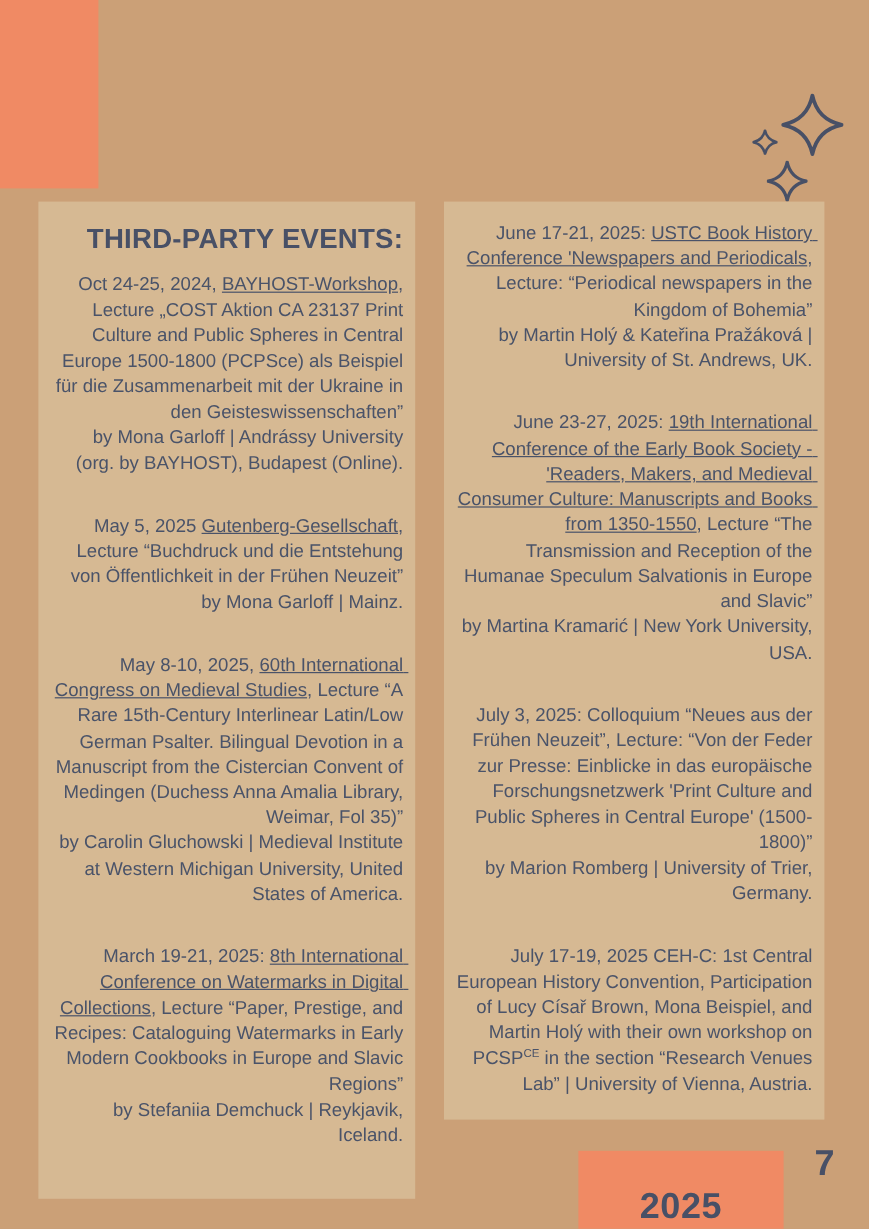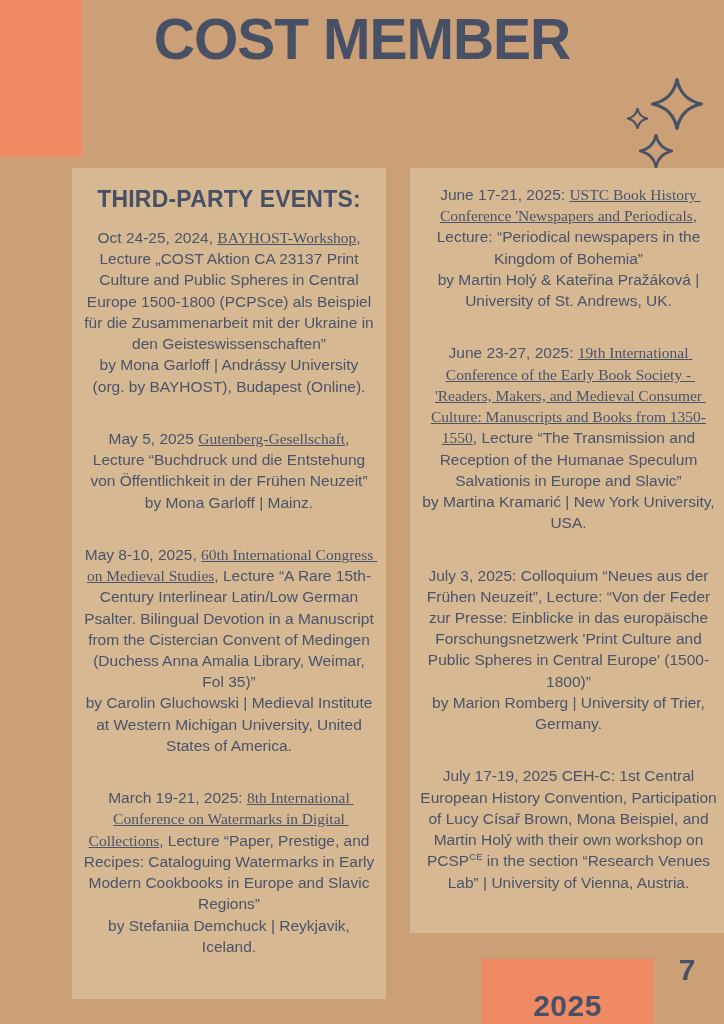--- a/index.html
+++ b/index.html
@@ -26,55 +26,55 @@
     font-size:57px;font-weight:bold;line-height:86px;letter-spacing:-1px;
   }
   .sparkles{position:absolute;left:615px;top:78px;width:110px;height:100px;color:var(--title);}
   .sparkle{position:absolute;}
   .sparkle.big{left:36px;top:0;width:52px;height:52px;}
   .sparkle.small{left:12px;top:30px;width:21px;height:21px;}
   .sparkle.mid{left:24px;top:56px;width:34px;height:34px;}
   .panel{
     position:absolute;box-sizing:border-box;
     background:var(--panel);color:var(--text);
-    padding:16px 10px;text-align:center;margin-left:40px;
+    padding:16px 10px;text-align:right;
   }
   .panel.left{left:32px;top:168px;width:314px;height:831px;}
   .panel.right{left:370px;top:168px;width:317px;height:765px;}
   .panel-header{
     margin:2px 0 14px;font-size:23px;font-weight:bold;
     letter-spacing:0.2px;color:var(--title);
   }
   .event{
     margin:0 0 31px;font-size:15.5px;line-height:1.37;
     white-space:pre-wrap;
   }
   .event:last-child{margin-bottom:0;}
   .event .b{font-weight:normal;}
-  .event .u{text-decoration:underline;font-family:Liberation Serif, serif;}
+  .event .u{text-decoration:underline;}
   .event sup{font-size:0.62em;line-height:0;}
   .year-badge{
     position:absolute;left:482px;top:959px;width:171px;height:94px;
     background:var(--accent);
     display:flex;align-items:center;justify-content:center;
   }
   .year-badge span{font-size:30px;font-weight:bold;color:var(--title);letter-spacing:0.5px;}
   .page-number{
     position:absolute;left:665px;top:953px;width:44px;text-align:center;
     font-size:30px;font-weight:bold;color:var(--title);
   }
 </style>
 </head>
 <body>
 
 <div class="page">
 
   <div class="corner-accent"></div>
 
-  <h1 class="title"><span>COST MEMBER</span><br></h1>
+  <h1 class="title"><br></h1>
 
   <div class="sparkles">
     <svg class="sparkle big" viewBox="0 0 100 100">
       <path d="M50 3 Q58 42 97 50 Q58 58 50 97 Q42 58 3 50 Q42 42 50 3 Z" fill="none" stroke="currentColor" stroke-width="6" stroke-linejoin="round"></path>
     </svg>
     <svg class="sparkle small" viewBox="0 0 100 100">
       <path d="M50 3 Q58 42 97 50 Q58 58 50 97 Q42 58 3 50 Q42 42 50 3 Z" fill="none" stroke="currentColor" stroke-width="10" stroke-linejoin="round"></path>
     </svg>
     <svg class="sparkle mid" viewBox="0 0 100 100">
       <path d="M50 3 Q58 42 97 50 Q58 58 50 97 Q42 58 3 50 Q42 42 50 3 Z" fill="none" stroke="currentColor" stroke-width="8" stroke-linejoin="round"></path>

